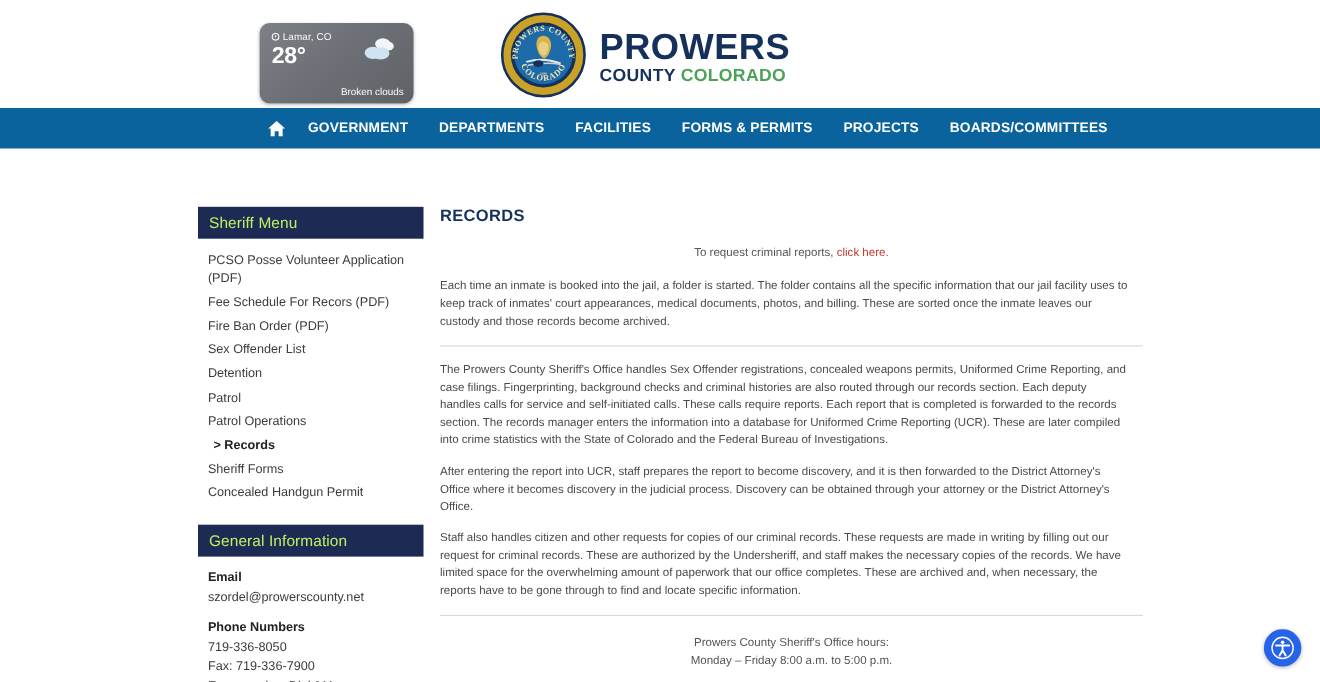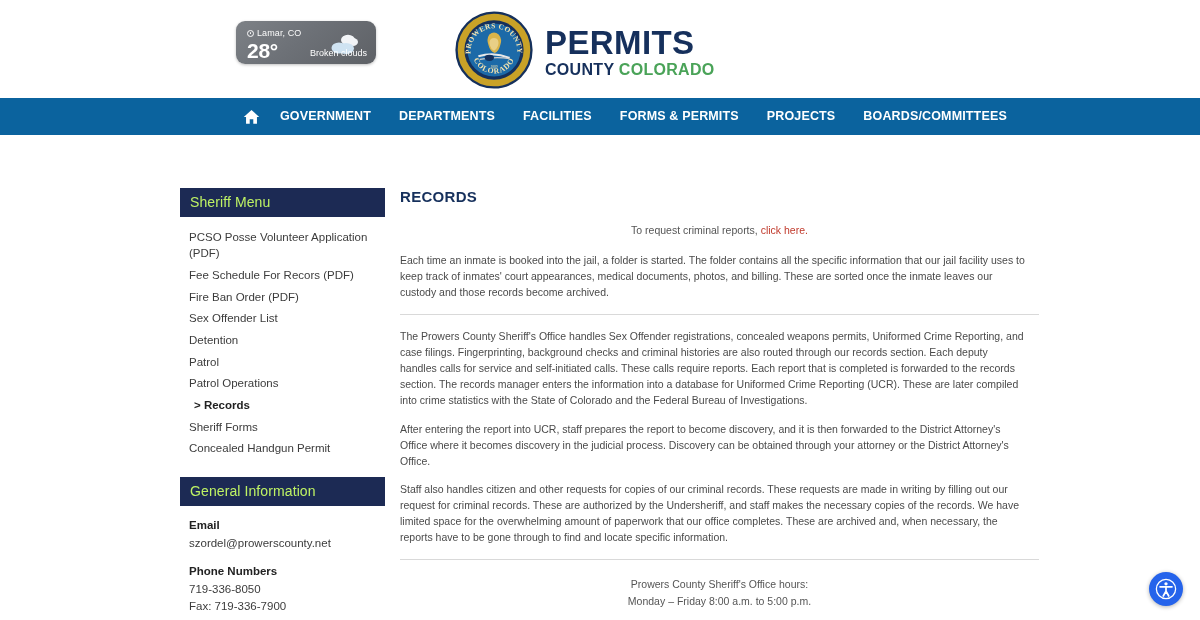--- a/index.html
+++ b/index.html
@@ -15,21 +15,21 @@
   .header {
     position: relative;
     height: 98px;
     background: #ffffff;
   }
 
   
   .weather {
     position: absolute;
     left: 236px; top: 21px;
-    width: 140px; height: 43px;
+    width: 140px; height: 73px;
     border-radius: 9px;
     background: linear-gradient(140deg, #7d8186 0%, #6d7177 45%, #5e6166 100%);
     color: #ffffff;
     box-shadow: 0 1px 3px rgba(0,0,0,.25);
     overflow: hidden;
   }
   .weather-loc {
     position: absolute; left: 11px; top: 7px;
     font-size: 9px; letter-spacing: .1px;
     display: flex; align-items: center; gap: 3px;
@@ -199,21 +199,21 @@
         <textPath href="#arcBot" startOffset="50%" text-anchor="middle">COLORADO</textPath>
       </text>
       <path d="M44 30 q6 -5 12 0 q5 6 2 14 q-2 8 -7 10 q-6 -2 -8 -10 q-3 -8 1 -14 z" fill="#d9b44a"></path>
       <path d="M46 36 q4 -3 8 0 q3 4 1 9 q-2 5 -5 6 q-4 -2 -5 -6 q-2 -5 1 -9 z" fill="#e8cf86"></path>
       <path d="M30 58 q20 -6 40 2" stroke="#e9e9e9" stroke-width="2.4" fill="none"></path>
       <path d="M32 62 q20 -4 38 -1" stroke="#cfcfcf" stroke-width="1.8" fill="none"></path>
       <ellipse cx="44" cy="60" rx="6" ry="4" fill="#15305c"></ellipse>
       <text x="50" y="73" font-size="4.5" fill="#f3e3b0" text-anchor="middle" font-family="Liberation Serif, serif">1889</text>
     </svg>
     <div class="logo-text">
-      <div class="logo-line1">PERMITS</div>
+      <div class="logo-line1">PROWERS</div>
       <div class="logo-line2">
         <span class="logo-county">COUNTY </span><span class="logo-colorado">COLORADO</span>
       </div>
     </div>
   </div>
 
 </div>
 
 <div class="navbar">
   <div class="nav-home">

